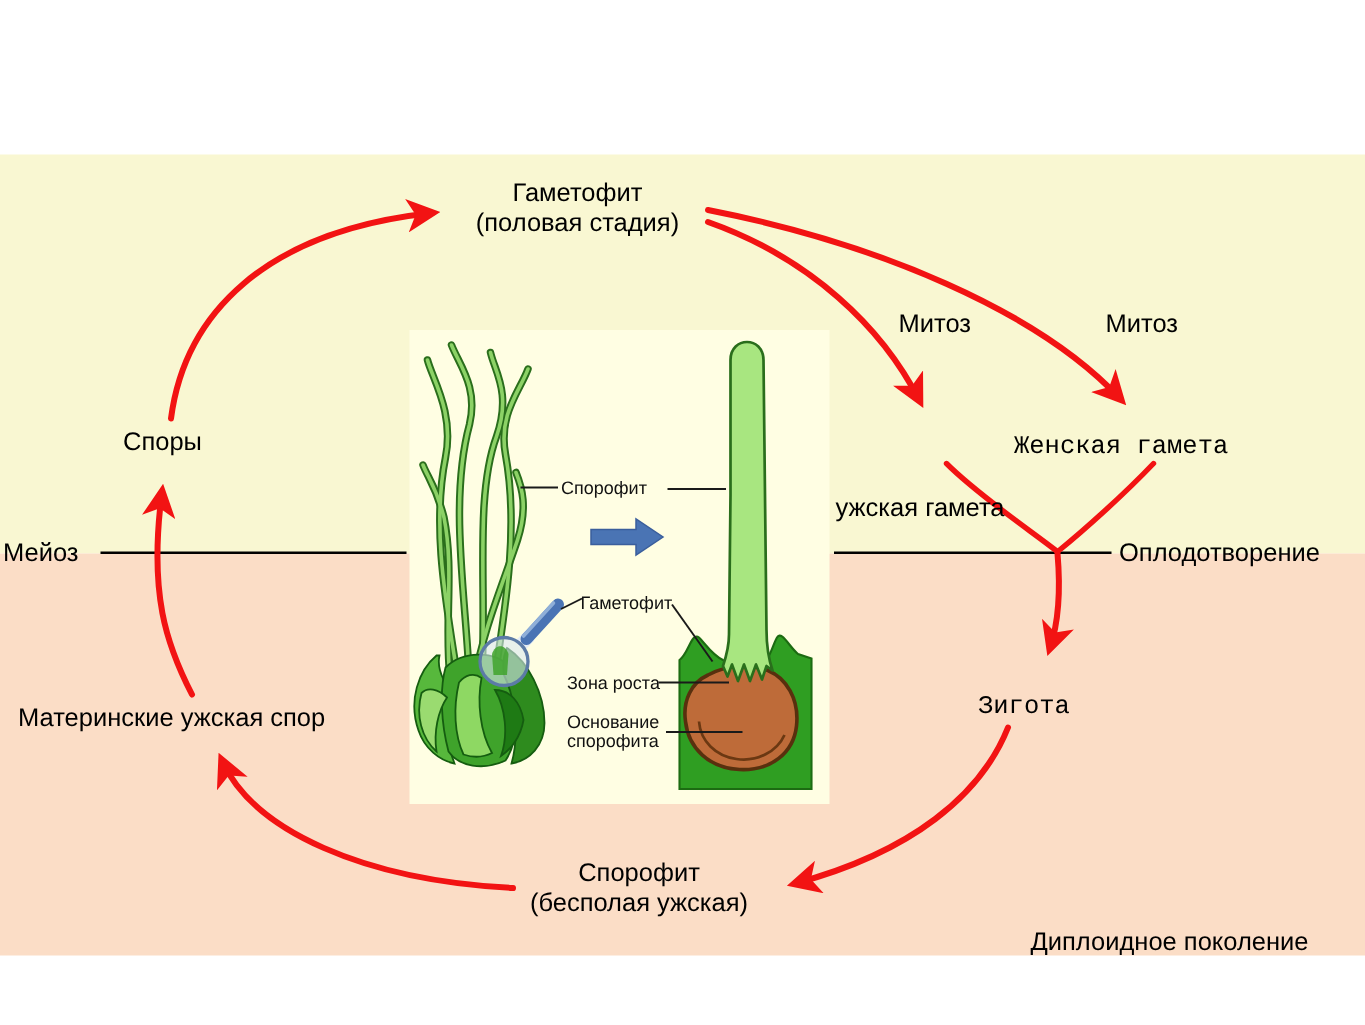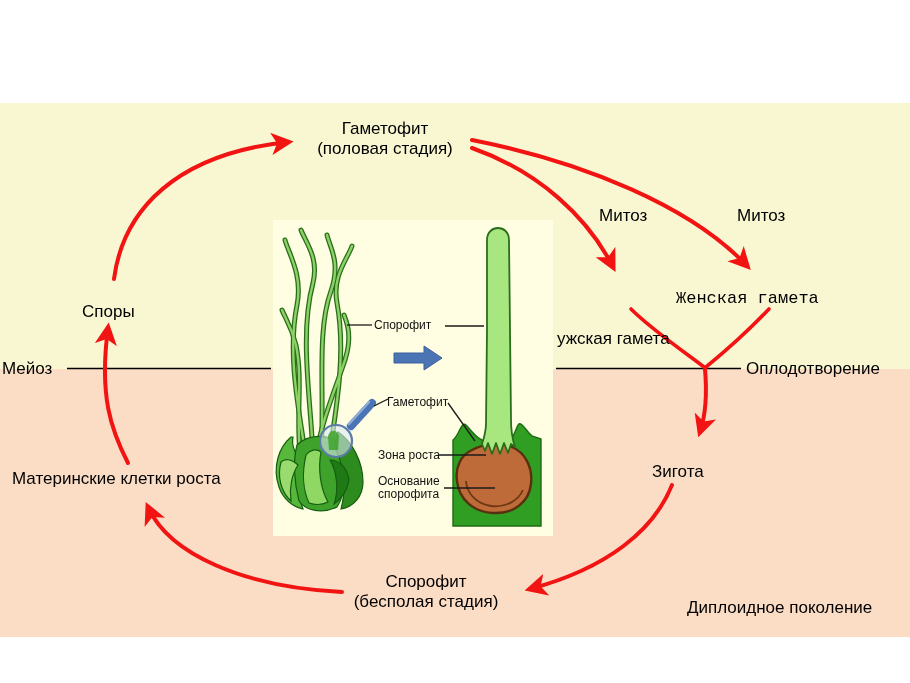--- a/index.html
+++ b/index.html
@@ -139,34 +139,34 @@
   <div class="label center" style="left:266px;top:119px;width:238px;">
     <div>Гаметофит</div>
     <div>(половая стадия)</div>
   </div>
 
 
   <div class="label" style="left:599px;top:206px;">Митоз</div>
 
   <div class="label" style="left:737px;top:206px;">Митоз</div>
 
-  <div class="label" style="left:82px;top:302px;text-align:right;">Споры</div>
+  <div class="label" style="left:82px;top:285px;text-align:right;">Споры</div>
 
   <div class="label" style="left:557px;top:289px;margin-top:40px;">ужская гамета</div>
 
   <div class="label" style="left:676px;top:289px;font-family:Liberation Mono, monospace;">Женская гамета</div>
 
   <div class="label" style="left:2px;top:359px;">Мейоз</div>
 
   <div class="label" style="left:746px;top:359px;text-align:center;">Оплодотворение</div>
 
-  <div class="label" style="left:12px;top:469px;">Материнские клетки роста</div>
+  <div class="label" style="left:12px;top:469px;">Материнские ужская спор</div>
 
-  <div class="label" style="left:652px;top:462px;">Зигота</div>
+  <div class="label" style="left:652px;top:462px;font-family:Liberation Mono, monospace;">Зигота</div>
 
   <div class="label center" style="left:306px;top:572px;width:240px;">
     <div>Спорофит</div>
-    <div>(бесполая стадия)</div>
+    <div>(бесполая ужская)</div>
   </div>
 
-  <div class="label" style="left:687px;top:598px;">Диплоидное поколение</div>
+  <div class="label" style="left:687px;top:618px;">Диплоидное поколение</div>
 
 </div>
 
 </body></html>

